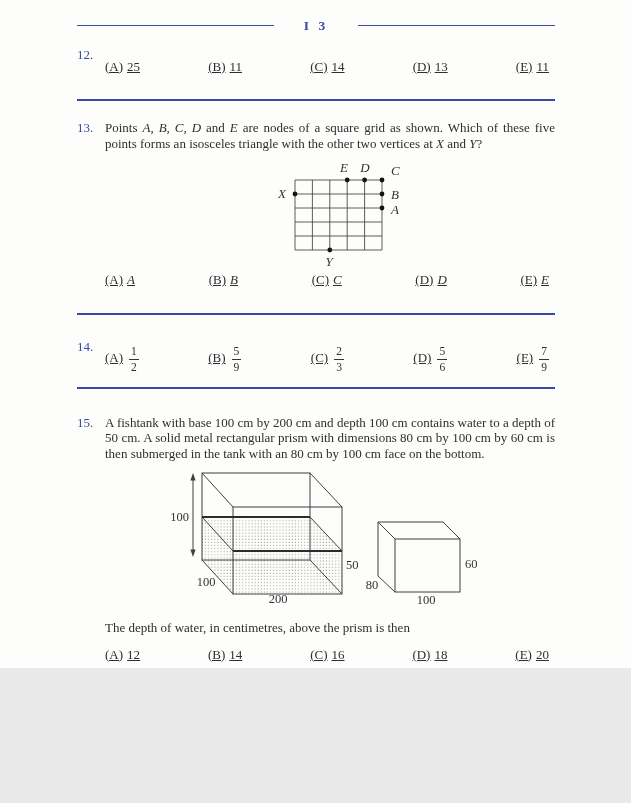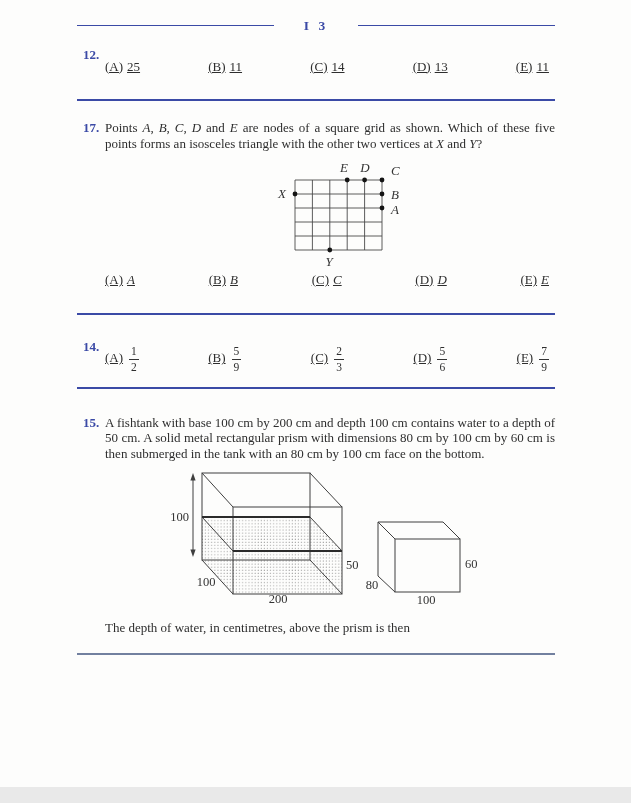--- a/index.html
+++ b/index.html
@@ -1,37 +1,37 @@
 <!DOCTYPE html>
 <html style="--accent: #3b4aa6; --rule-bottom: #72809f; --ink: #2e2e2e;"><head>
 <meta charset="utf-8">
 <style>
   :root { --accent:#3b4aa6; --ink:#2e2e2e; --rule-bottom:#72809f; }
   html,body { margin:0; padding:0; background:#e9e9e9; }
   .page {
-    position:relative; width:631px; height:787px; margin:0 auto;
+    position:relative; width:631px; height:668px; margin:0 auto;
     background:#fdfdfc; color:var(--ink);
     font-family:"Liberation Serif","DejaVu Serif",serif;
     font-size:13px; line-height:15.5px; overflow:hidden;
     box-sizing:border-box; padding:18px 76px 0 77px;
   }
   .mi { font-style:italic; }
 
   
   .hdr { display:flex; align-items:center; margin-bottom:0; }
   .hdr .hline { flex:1; border-top:1.6px solid var(--accent); }
   .hdr .htitle { margin:0 30px; color:var(--accent); font-weight:bold; letter-spacing:3px; font-size:13.5px; }
 
   
   .rule { border:none; border-top:2px solid var(--accent); margin:0; }
   .rule.bottom { border-top:2.6px solid var(--rule-bottom); }
 
   
   .q { display:flex; }
-  .qnum { width:28px; flex:none; color:var(--accent); font-weight:bold;text-align:center; }
+  .qnum { width:28px; flex:none; color:var(--accent); font-weight:normal; }
   .qbody { flex:1; }
   .qtext { text-align:justify; }
 
   
   .opts { display:flex; justify-content:space-between; padding-right:6px;text-decoration:underline; }
   .opt { white-space:nowrap; }
   .opt .lab { margin-right:4px; }
 
   
   .frac { display:inline-block; vertical-align:middle; text-align:center; line-height:1; margin-left:2px; }
@@ -64,21 +64,21 @@
         <span class="opt"><span class="lab">(C)</span><span>14</span></span>
         <span class="opt"><span class="lab">(D)</span><span>13</span></span>
         <span class="opt"><span class="lab">(E)</span><span>11</span></span>
       </div>
     </div>
   </div>
 
   <hr class="rule" style="margin-top:25px">
 
   <div class="q" style="margin-top:19px">
-    <div class="qnum">17.</div>
+    <div class="qnum">13.</div>
     <div class="qbody">
       <div class="qtext"><span>Points </span><span class="mi">A</span><span>, </span><span class="mi">B</span><span>, </span><span class="mi">C</span><span>, </span><span class="mi">D</span><span> and </span><span class="mi">E</span><span> are nodes of a square grid as shown. Which of these five points forms an isosceles triangle with the other two vertices at </span><span class="mi">X</span><span> and </span><span class="mi">Y</span><span>?</span></div>
 
       <svg width="152" height="114" viewBox="0 0 152 114" style="margin:7px 0 0 160px">
         <g stroke="#4a4a4a" stroke-width="0.9">
           <line x1="30" y1="22" x2="30" y2="92"></line>
             <line x1="47.4" y1="22" x2="47.4" y2="92"></line>
           <line x1="64.8" y1="22" x2="64.8" y2="92"></line>
             <line x1="82.2" y1="22" x2="82.2" y2="92"></line>
           <line x1="99.6" y1="22" x2="99.6" y2="92"></line>
@@ -184,18 +184,25 @@
           <line x1="285" y1="55" x2="302" y2="72"></line>
           <line x1="220" y1="109" x2="237" y2="125"></line>
         </g>
         <text class="dim-label" x="214" y="122" text-anchor="middle">80</text>
         <text class="dim-label" x="268" y="137" text-anchor="middle">100</text>
         <text class="dim-label" x="307" y="101" text-anchor="start">60</text>
       </svg>
 
       <div class="qtext" style="margin-top:11px">The depth of water, in centimetres, above the prism is then</div>
 
+      <div class="opts" style="margin-top:11px">
+        <span class="opt"><span class="lab">(A)</span><span>12</span></span>
+        <span class="opt"><span class="lab">(B)</span><span>14</span></span>
+        <span class="opt"><span class="lab">(C)</span><span>16</span></span>
+        <span class="opt"><span class="lab">(D)</span><span>18</span></span>
+        <span class="opt"><span class="lab">(E)</span><span>20</span></span>
+      </div>
     </div>
   </div>
 
   <hr class="rule bottom" style="margin-top:17px">
 
 </div>
 
 </body></html>

